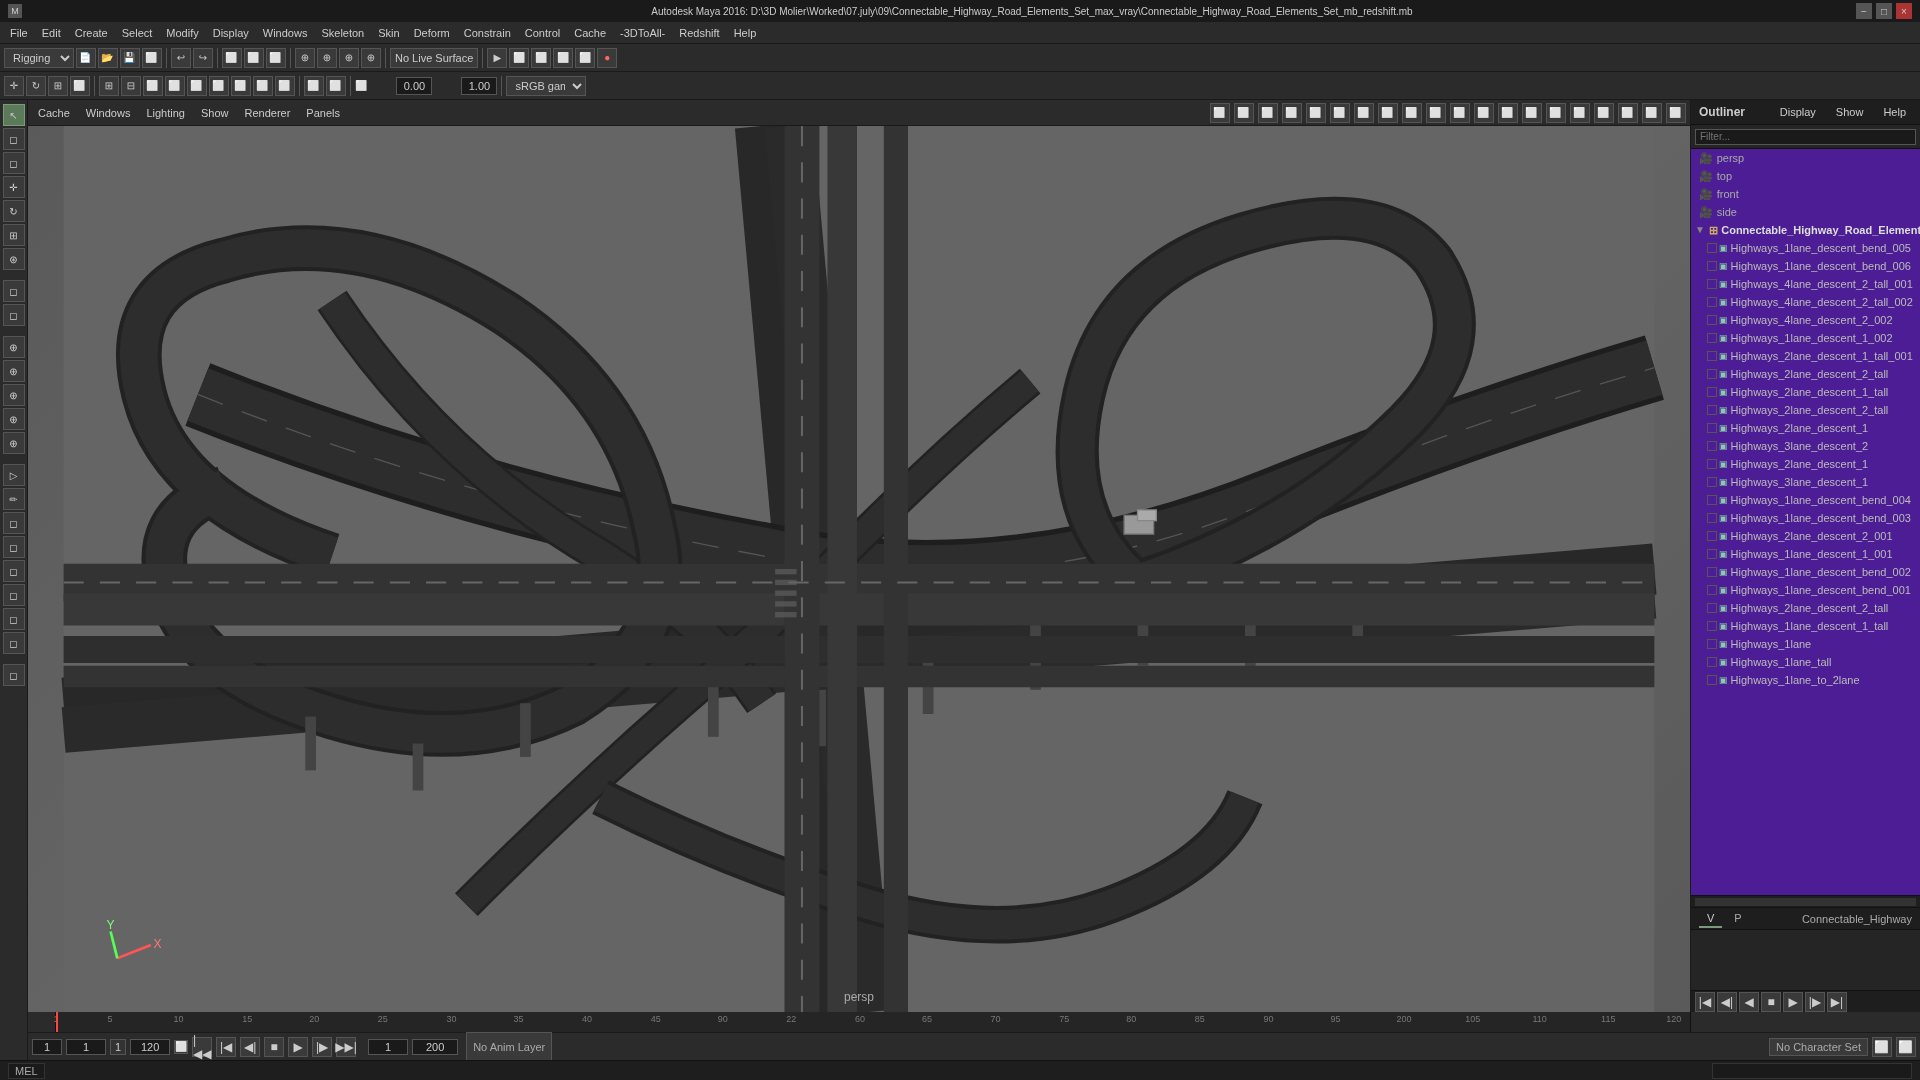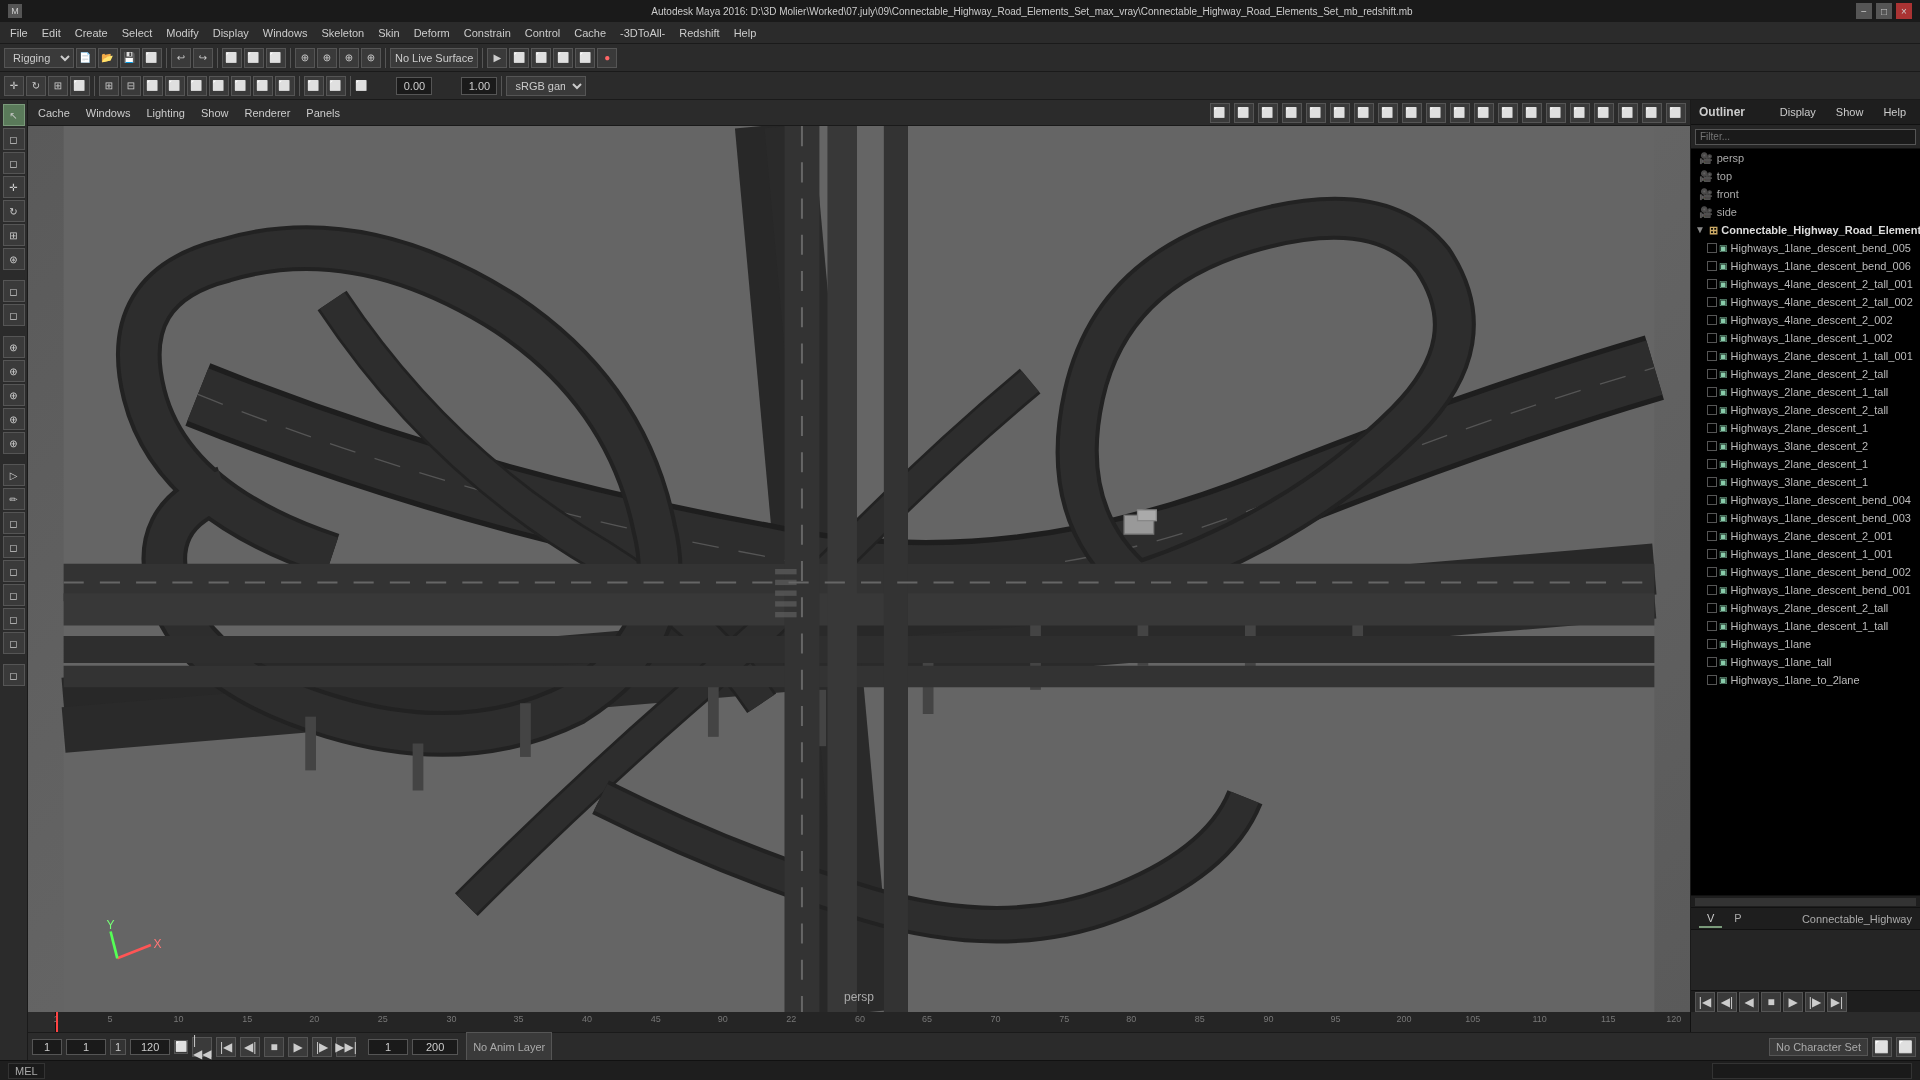--- a/index.html
+++ b/index.html
@@ -159,21 +159,21 @@
       bottom: 8px;
       left: 50%;
       transform: translateX(-50%);
       color: #aaa;
       font-size: 12px;
     }
 
     
     #outliner {
       width: 230px;
-      background: #000000;
+      background: #4c1d95;
       border-left: 1px solid #1a1a1a;
       display: flex;
       flex-direction: column;
     }
     #outliner-header {
       background: #1e1e1e;
       padding: 4px 8px;
       font-size: 12px;
       color: #ccc;
       border-bottom: 1px solid #111;

